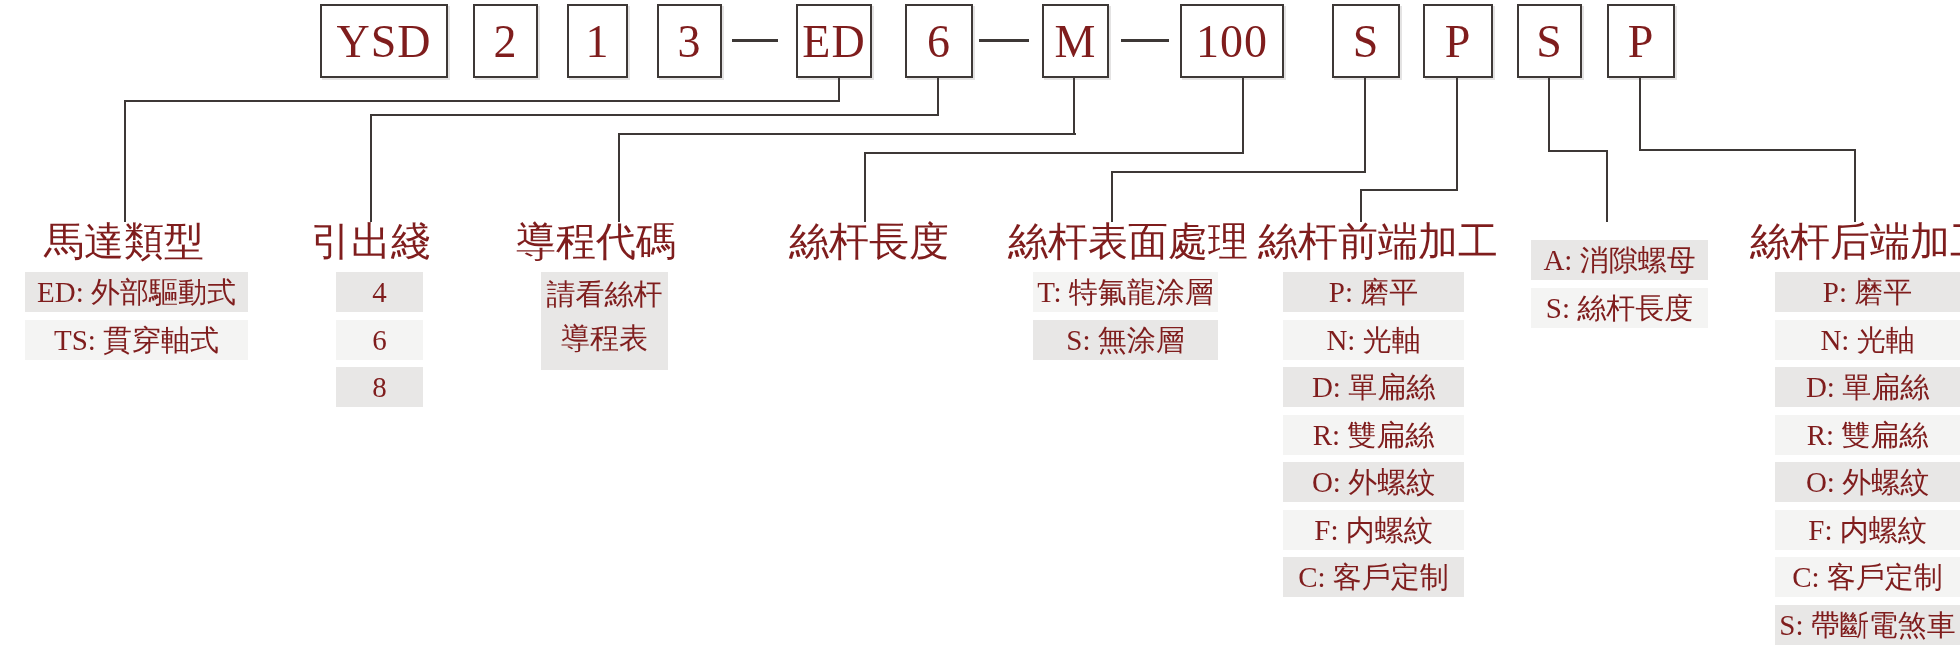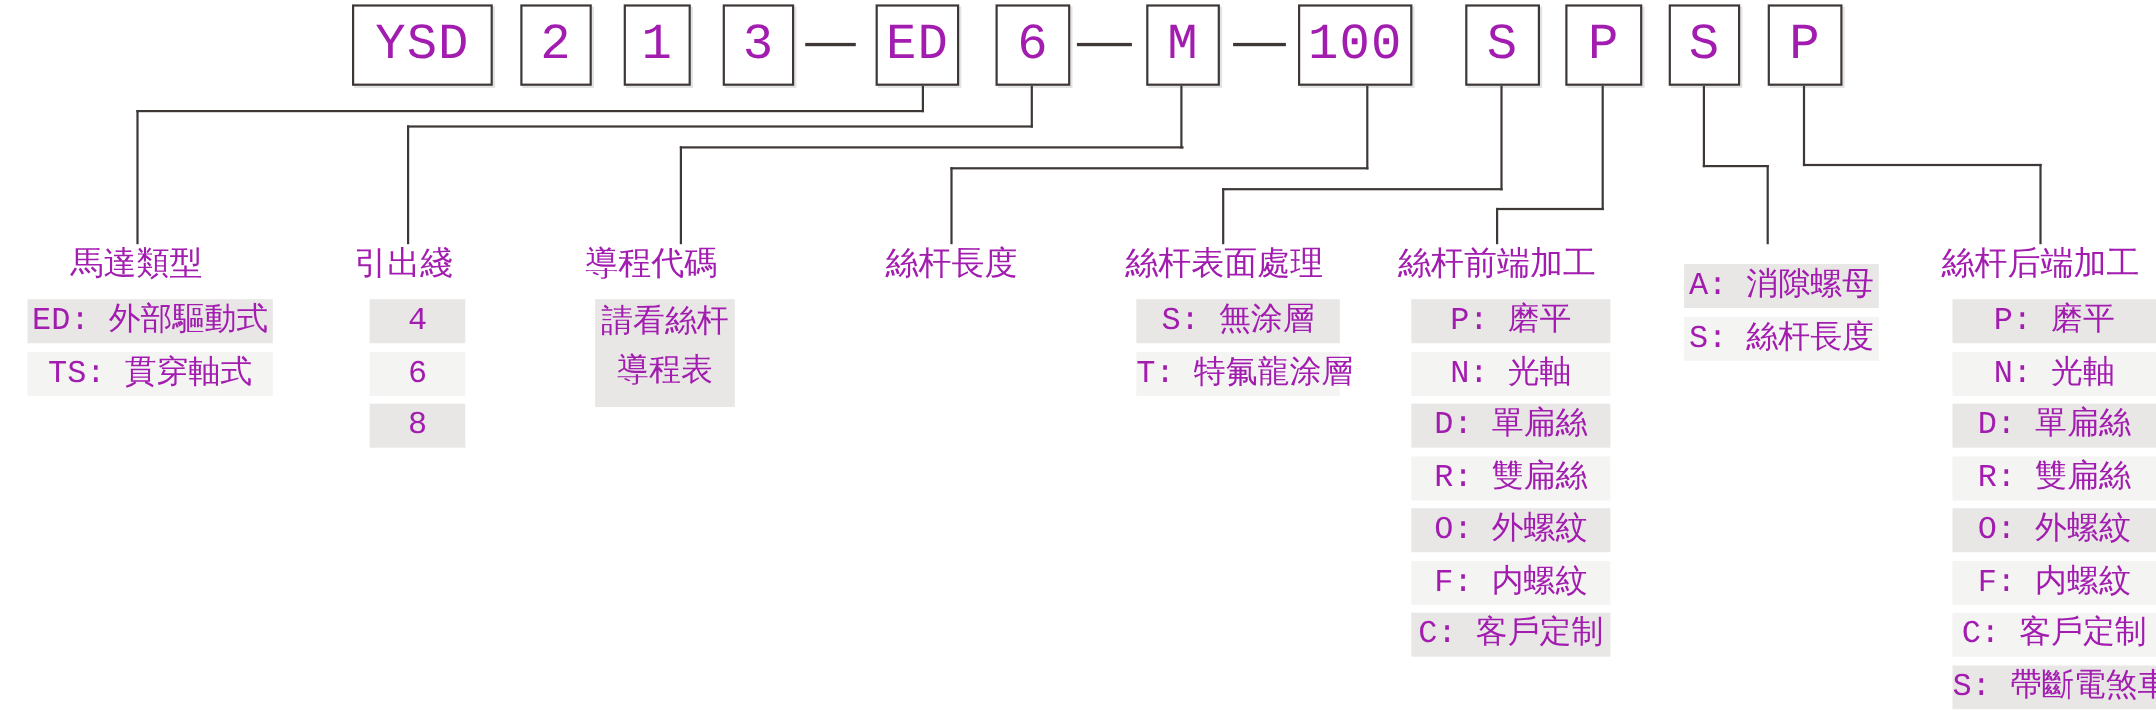--- a/index.html
+++ b/index.html
@@ -1,33 +1,33 @@
 <!DOCTYPE html>
 <html><head>
 <meta charset="utf-8">
 <style>
   html,body{margin:0;padding:0;background:#ffffff;}
   #canvas{
     position:relative;width:1960px;height:645px;background:#ffffff;overflow:hidden;
-    font-family:Liberation Mono, monospace;color:#a21caf;
+    font-family:Liberation Serif, serif;color:#7f1d1d;
   }
   
   .code-box{
     position:absolute;top:4px;height:74px;box-sizing:border-box;
     border:2.4px solid #3d3836;background:#ffffff;
     display:flex;align-items:center;justify-content:center;
     font-size:46px;letter-spacing:1px;
     box-shadow:2px 2px 0 rgba(61,56,54,0.14);
   }
   .dash{position:absolute;top:39px;height:3px;background:#3d3836;}
   
   .seg{position:absolute;background:#3d3836;}
   
   .col{position:absolute;top:226px;}
-  .col-header{height:32px;line-height:32px;text-align:center;font-size:30px;white-space:nowrap;}
+  .col-header{height:32px;line-height:32px;text-align:center;font-size:40px;white-space:nowrap;}
   .bands{margin-top:14px;}
   .band{
     height:40px;line-height:40px;margin-bottom:7.5px;text-align:center;
     font-size:29px;white-space:nowrap;margin-left:25px;
   }
   .band.tall{height:98px;line-height:44px;white-space:pre-line;padding-top:0;}
   .band.dark{background:#e8e7e6;}
   .band.light{background:#f4f4f3;}
 </style>
 </head>
@@ -117,22 +117,22 @@
     </div>
   </div>
 
   <div class="col" style="left:789px;width:152px">
     <div class="col-header">絲杆長度</div>
   </div>
 
   <div class="col" style="left:1008px;width:210px">
     <div class="col-header">絲杆表面處理</div>
     <div class="bands">
+      <div class="band light">T: 特氟龍涂層</div>
       <div class="band dark">S: 無涂層</div>
-      <div class="band light">T: 特氟龍涂層</div>
     </div>
   </div>
 
   <div class="col" style="left:1258px;width:206px">
     <div class="col-header">絲杆前端加工</div>
     <div class="bands">
       <div class="band dark">P: 磨平</div>
       <div class="band light">N: 光軸</div>
       <div class="band dark">D: 單扁絲</div>
       <div class="band light">R: 雙扁絲</div>

